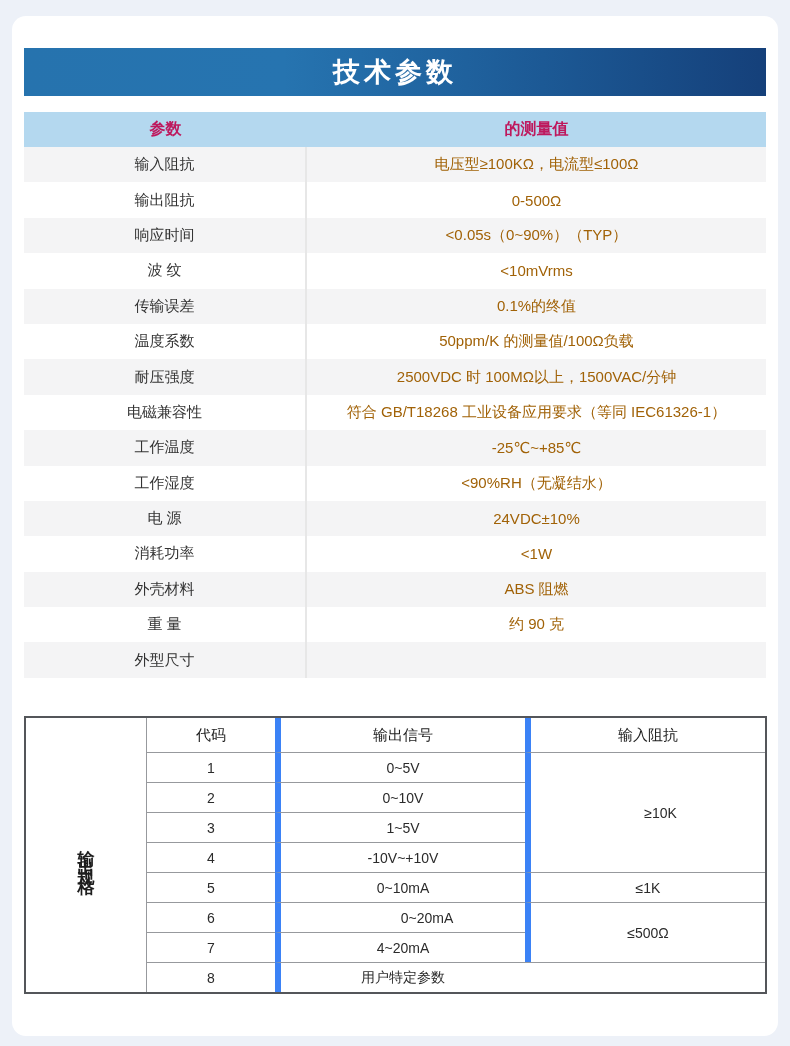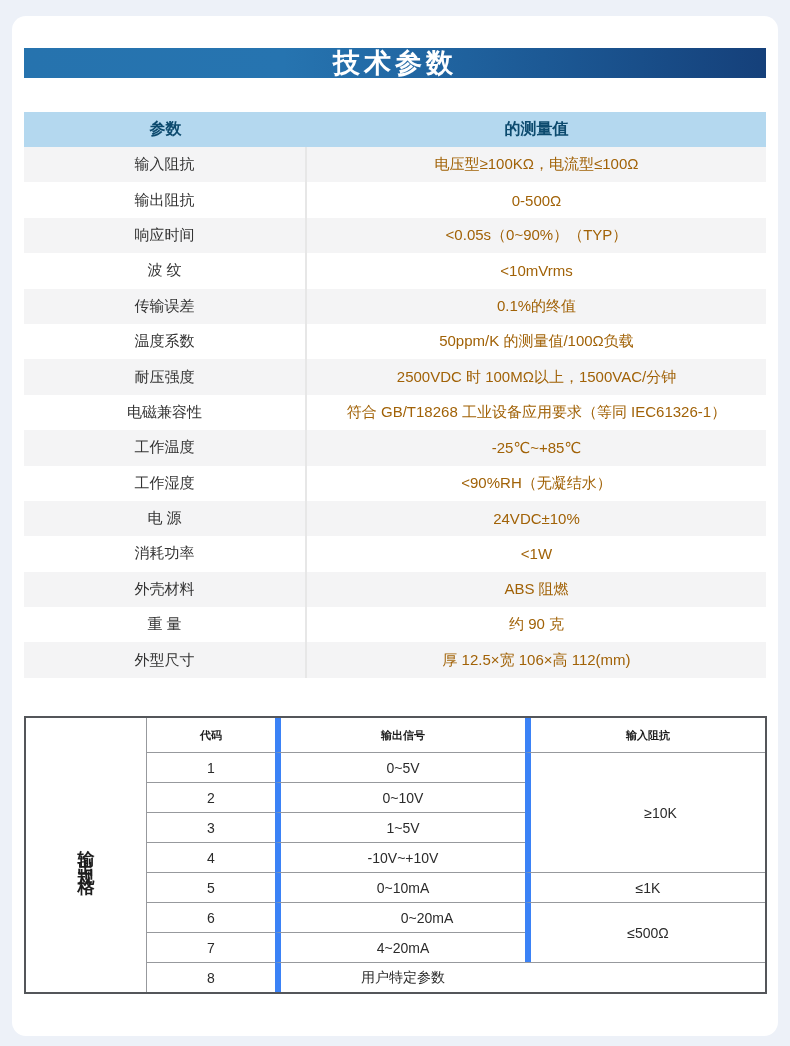--- a/index.html
+++ b/index.html
@@ -9,32 +9,32 @@
     font-family:"Liberation Sans","DejaVu Sans",sans-serif;
     overflow:hidden;
     position:relative;
   }
   .card{
     position:absolute;left:12px;top:16px;width:766px;height:1020px;
     background:#ffffff;border-radius:14px;
   }
   
   .title-bar{
-    position:absolute;left:12px;top:32px;width:742px;height:30px;
+    position:absolute;left:12px;top:32px;width:742px;height:48px;
     background:linear-gradient(to right,#2673ae 0%,#2674b0 35%,#1c5995 70%,#15407a 100%);
     display:flex;align-items:center;justify-content:center;
   }
   .title-bar span{
     color:#ffffff;font-size:27px;font-weight:bold;letter-spacing:4px;
   }
   
   .spec-table{position:absolute;left:12px;top:96px;width:742px;}
   .spec-head{
     height:35px;background:#b4d8ef;display:flex;
-    font-size:16px;font-weight:bold;color:#0c4a6e;
+    font-size:16px;font-weight:bold;color:#be185d;
   }
   .spec-head .c1{width:283px;display:flex;align-items:center;justify-content:center;}
   .spec-head .c2{flex:1;display:flex;align-items:center;justify-content:center;}
   .spec-row{height:35.4px;display:flex;font-size:15px;}
   .spec-row:nth-child(odd){background:#f4f4f5;}
   .spec-row:nth-child(even){background:#ffffff;}
   .spec-row .c1{
     width:281px;border-right:2px solid #e7e7e7;
     display:flex;align-items:center;justify-content:center;
     color:#333333;font-weight:500;
@@ -51,21 +51,21 @@
     grid-template-columns:121px 128px 250px 1fr;
     grid-template-rows:34px repeat(8,30px);
     font-size:14px;color:#2b2b2b;
   }
   .ocell{display:flex;align-items:center;justify-content:center;}
   .o-side{
     grid-area:1/1/10/2;border-right:1px solid #97999d;
     writing-mode:vertical-rl;text-orientation:upright;
     font-size:17px;font-weight:bold;letter-spacing:0.55em;color:#1d1d1d;
   }
-  .o-head{font-size:11px;font-weight:bold;color:#1d1d1d;}
+  .o-head{font-size:15px;font-weight:normal;color:#1d1d1d;}
   .bl{border-left:6px solid #3b82f6;}
   .bt{border-top:1px solid #97999d;}
 </style>
 </head>
 <body>
 
 <div class="card">
 
   <div class="title-bar">
     <span>技术参数</span>
@@ -128,21 +128,20 @@
       <div class="spec-row">
         <div class="c1">外壳材料</div>
         <div class="c2">ABS 阻燃</div>
       </div>
       <div class="spec-row">
         <div class="c1">重 量</div>
         <div class="c2">约 90 克</div>
       </div>
       <div class="spec-row">
         <div class="c1">外型尺寸</div>
-        <div class="c2">厚 12.5×宽 106×高 112(mm)</div>
       </div>
     </div>
   </div>
 
   <div class="otable">
     <div class="ocell o-side" style="grid-area:1/1/10/2;">输出规格</div>
 
     <div class="ocell o-head" style="grid-area:1/2/2/3;">代码</div>
     <div class="ocell o-head bl" style="grid-area:1/3/2/4;">输出信号</div>
     <div class="ocell o-head bl" style="grid-area:1/4/2/5;">输入阻抗</div>

